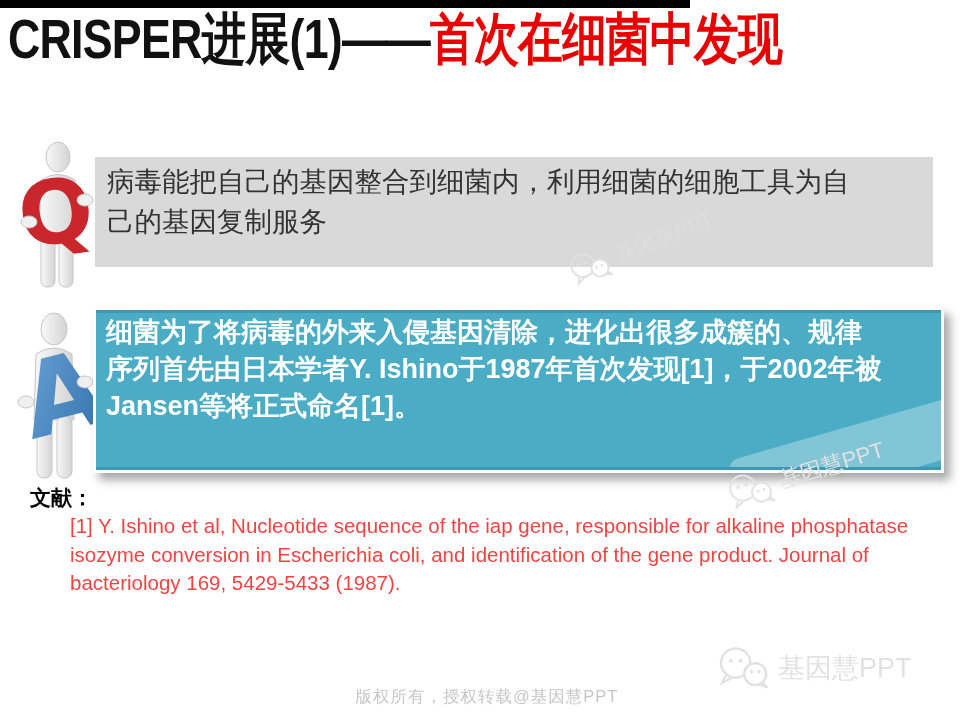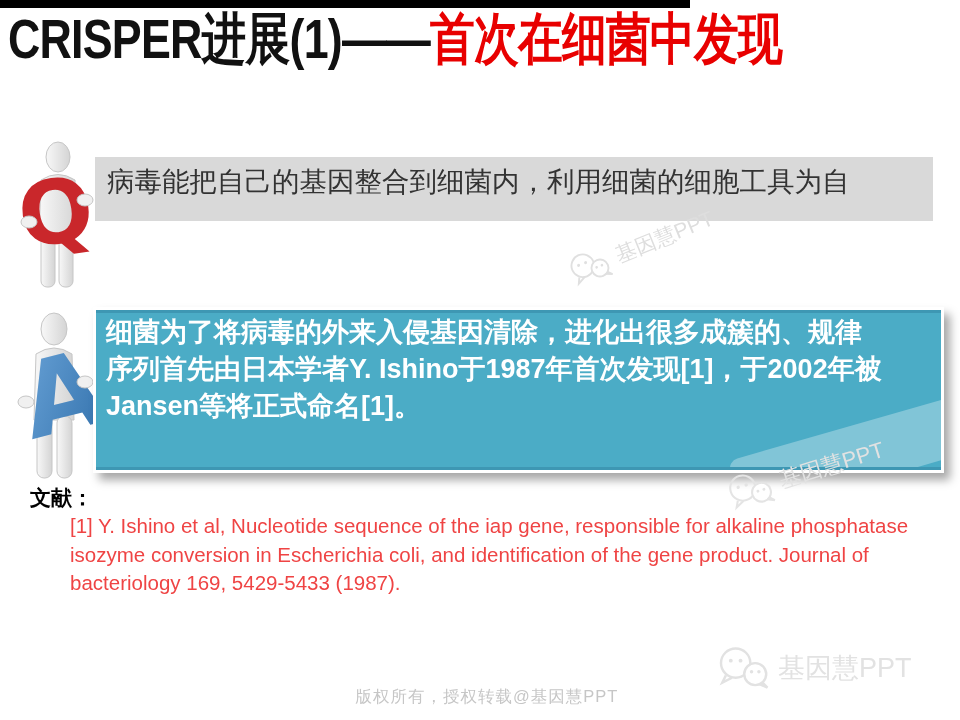--- a/index.html
+++ b/index.html
@@ -9,21 +9,21 @@
   
   .title{position:absolute;left:8px;top:10px;white-space:nowrap;font-size:56px;font-weight:700;
          letter-spacing:-1px;transform:scaleX(0.80);transform-origin:0 0;line-height:58px;}
   .title .black{color:#111;}
   .title .red{color:#e80000;}
   
   .figure{position:absolute;}
   .fig-q{left:10px;top:140px;width:92px;height:152px;}
   .fig-a{left:8px;top:310px;width:96px;height:174px;}
   
-  .qbox{position:absolute;left:95px;top:157px;width:838px;height:64px;background:#d9d9d9;
+  .qbox{position:absolute;left:95px;top:157px;width:838px;height:110px;background:#d9d9d9;
         color:#333;font-size:27.5px;line-height:40px;padding:5px 0 0 12px;box-sizing:border-box;}
   
   .abox-outer{position:absolute;left:93px;top:307px;width:845px;height:160px;background:#fff;
         padding:3px;box-shadow:6px 7px 9px rgba(0,0,0,0.35);box-sizing:content-box;overflow:visible;}
   .abox{position:relative;width:100%;height:100%;background:#4bacc6;
         border-top:3px solid #3e97b3;border-bottom:3px solid #3e97b3;box-sizing:border-box;
         color:#fff;font-size:27px;font-weight:700;line-height:37px;padding:1px 0 0 10px;overflow:hidden;}
   .abox-band{position:absolute;right:-30px;bottom:-18px;width:240px;height:58px;
         background:rgba(255,255,255,0.30);border-radius:10px;transform:rotate(-16deg);}
   
@@ -60,20 +60,21 @@
     <path d="M31 40 Q48 29 65 40 L67 97 L29 97 Z" fill="url(#bodyg1)" stroke="#c6c6c6"></path>
     <rect x="31" y="93" width="14" height="54" rx="6" fill="url(#bodyg1)" stroke="#c6c6c6"></rect>
     <rect x="49" y="93" width="14" height="54" rx="6" fill="url(#bodyg1)" stroke="#c6c6c6"></rect>
     <text x="9" y="103" font-size="88" font-weight="bold" font-family="DejaVu Sans, sans-serif" fill="#c9272b" transform="rotate(-8 46 76)">Q</text>
     <ellipse cx="19" cy="82" rx="8" ry="6" fill="#f0f0f0" stroke="#c6c6c6"></ellipse>
     <ellipse cx="75" cy="60" rx="8" ry="6" fill="#f0f0f0" stroke="#c6c6c6"></ellipse>
   </svg>
 
   <div class="qbox">
     <div>病毒能把自己的基因整合到细菌内，利用细菌的细胞工具为自</div>
+    <div>己的基因复制服务</div>
   </div>
 
   <svg class="figure fig-a" viewBox="0 0 96 174">
     <defs>
       <linearGradient id="bodyg2" x1="0" y1="0" x2="1" y2="0">
         <stop offset="0" stop-color="#f8f8f8"></stop>
           <stop offset="1" stop-color="#d4d4d4"></stop>
       </linearGradient>
       <linearGradient id="ablue" x1="0" y1="0" x2="1" y2="1">
         <stop offset="0" stop-color="#6fa8dc"></stop>

